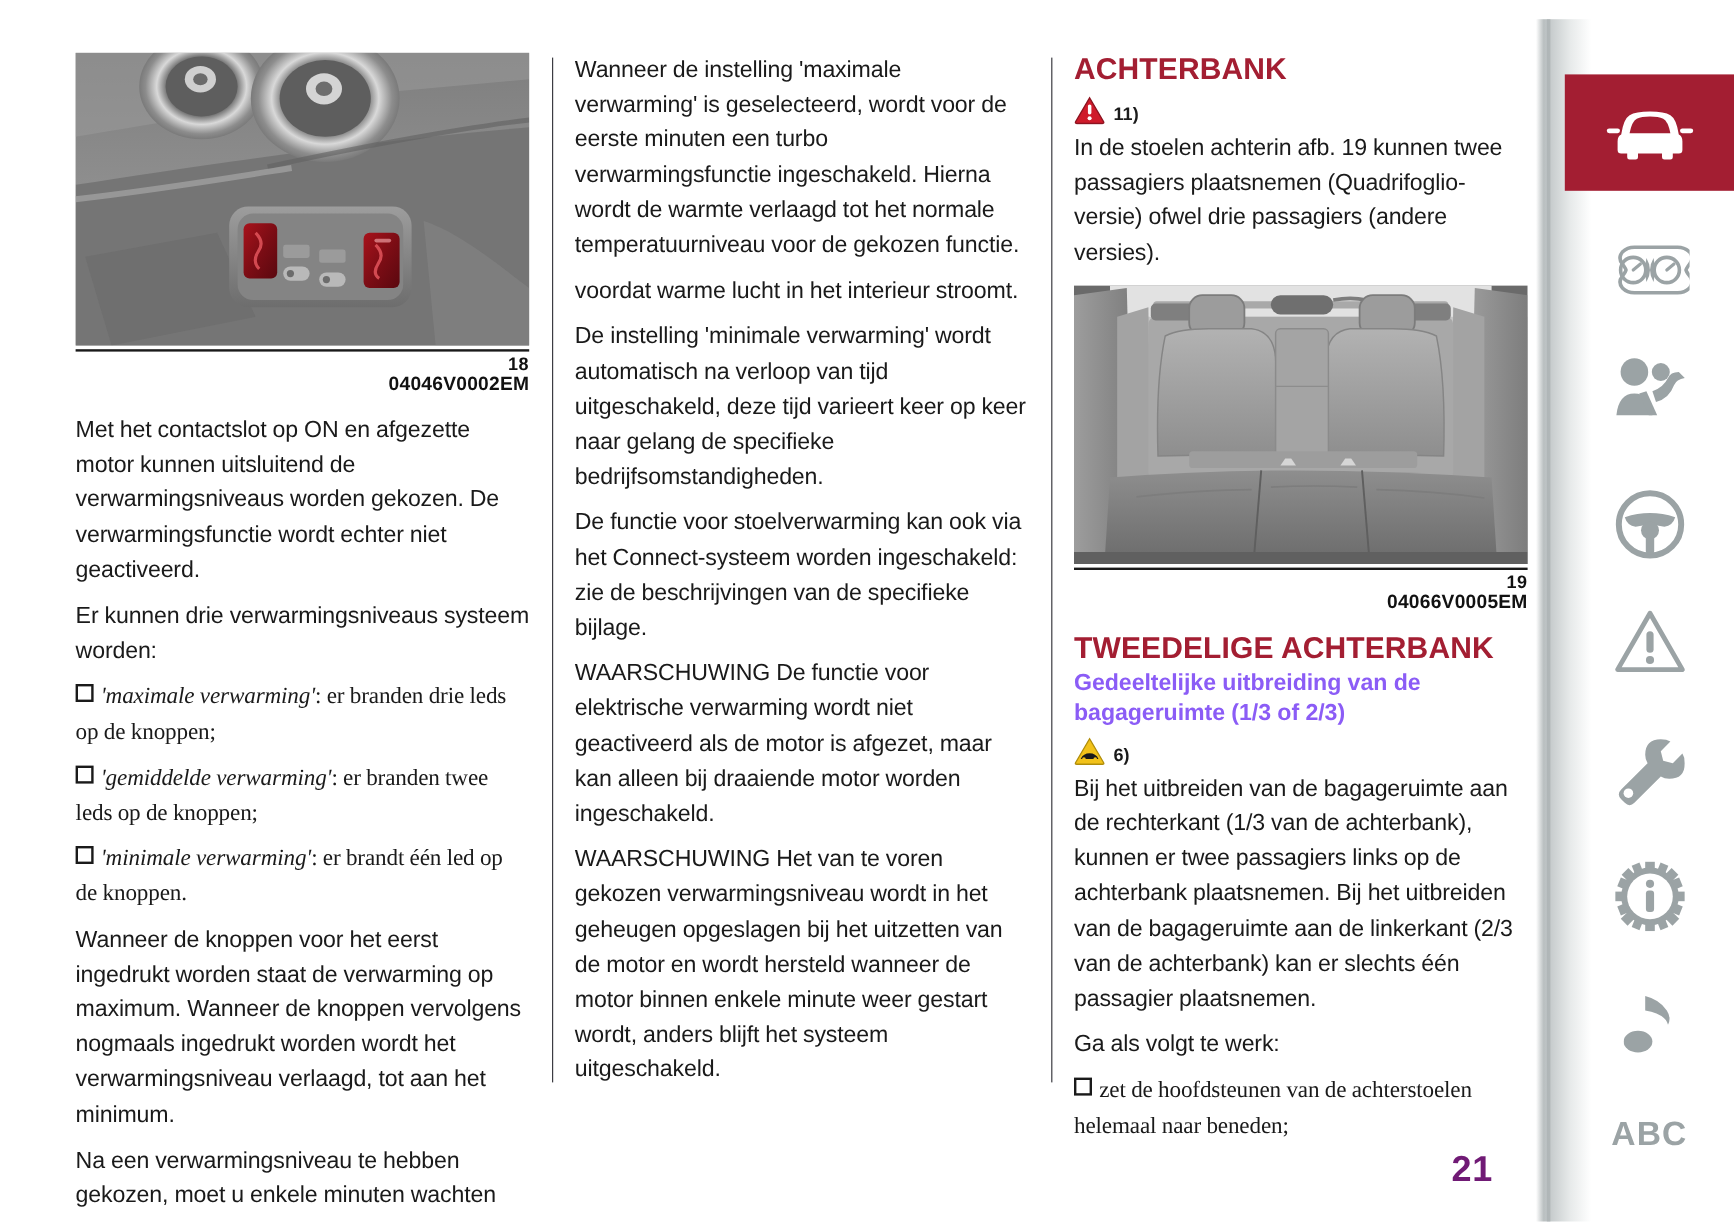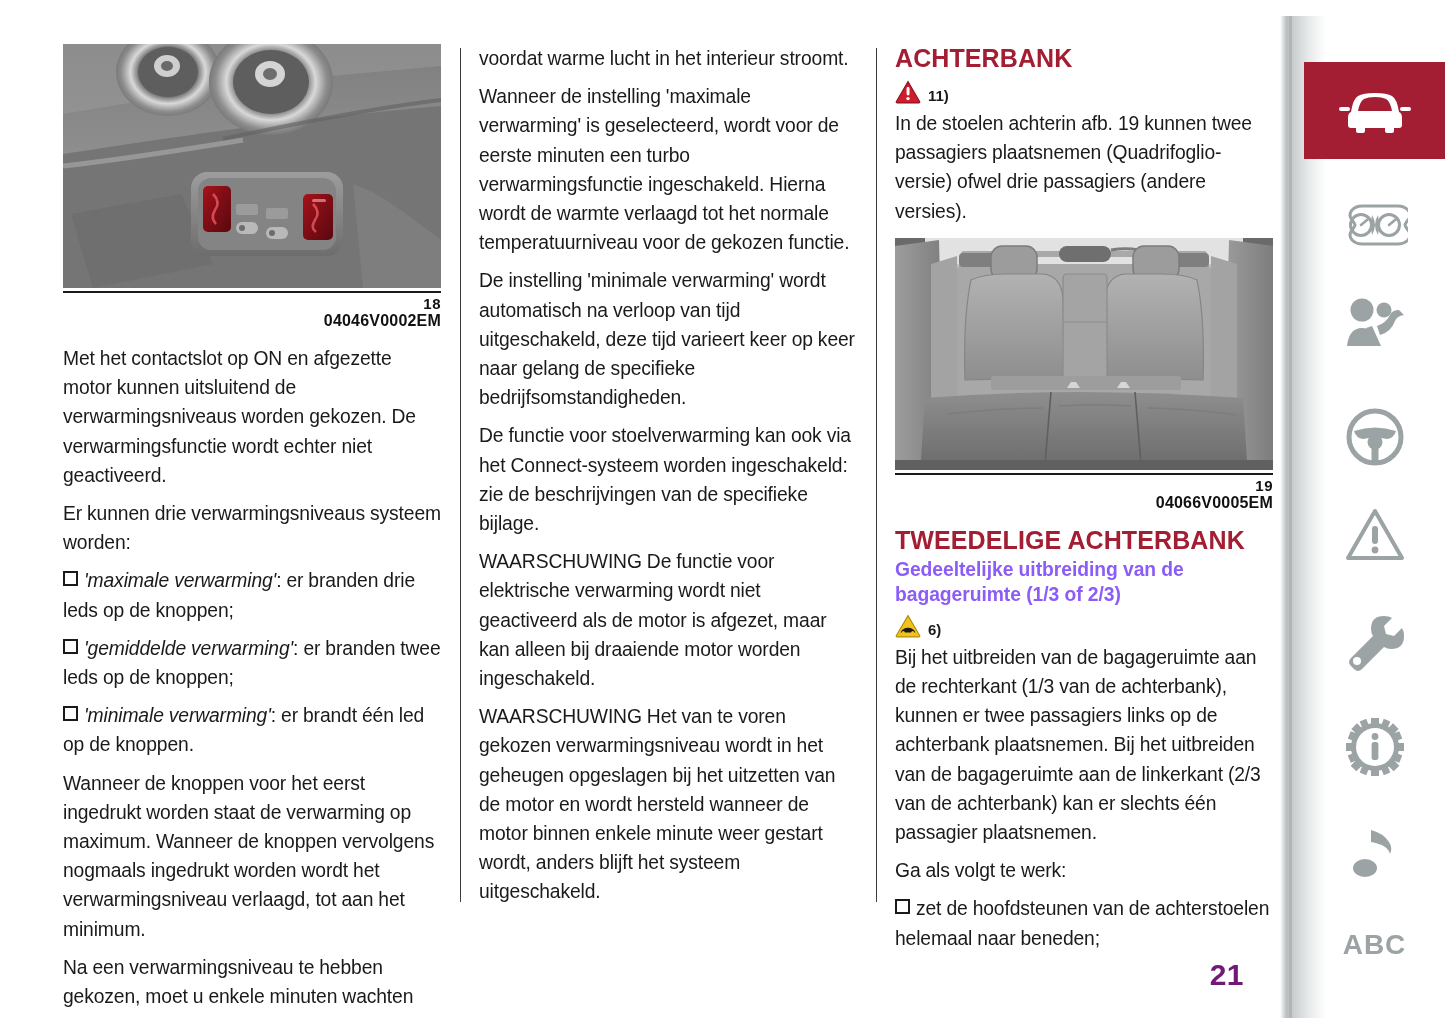--- a/index.html
+++ b/index.html
@@ -62,20 +62,21 @@
   }
   p.body:last-child { margin-bottom: 0; }
   p.bullet {
     margin: 0 0 0 0;
     font-size: 19.3px;
     line-height: 29.2px;
     color: #1a1a1a;
     letter-spacing: -0.12px;
     word-spacing: -0.2px;
     text-indent: 0;
+    font-family: Liberation Serif, serif;
   }
   .sq {
     display: inline-block;
     width: 11px;
     height: 11px;
     border: 2px solid #1a1a1a;
     margin-right: 6px;
     vertical-align: 1px;
   }
   em { font-style: italic; }
@@ -296,22 +297,22 @@
 
       <p class="body">Wanneer de knoppen voor het eerst ingedrukt worden staat de verwarming op maximum. Wanneer de knoppen vervolgens nogmaals ingedrukt worden wordt het verwarmingsniveau verlaagd, tot aan het minimum.</p>
       <p class="body">Na een verwarmingsniveau te hebben gekozen, moet u enkele minuten wachten</p>
     </div>
 
     <div class="col-gap">
         <div class="rule"></div>
       </div>
 
     <div class="col">
+      <p class="body">Wanneer de instelling 'maximale verwarming' is geselecteerd, wordt voor de eerste minuten een turbo verwarmingsfunctie ingeschakeld. Hierna wordt de warmte verlaagd tot het normale temperatuurniveau voor de gekozen functie.</p>
       <p class="body">voordat warme lucht in het interieur stroomt.</p>
-      <p class="body">Wanneer de instelling 'maximale verwarming' is geselecteerd, wordt voor de eerste minuten een turbo verwarmingsfunctie ingeschakeld. Hierna wordt de warmte verlaagd tot het normale temperatuurniveau voor de gekozen functie.</p>
       <p class="body">De instelling 'minimale verwarming' wordt automatisch na verloop van tijd uitgeschakeld, deze tijd varieert keer op keer naar gelang de specifieke bedrijfsomstandigheden.</p>
       <p class="body">De functie voor stoelverwarming kan ook via het Connect-systeem worden ingeschakeld: zie de beschrijvingen van de specifieke bijlage.</p>
       <p class="body">WAARSCHUWING De functie voor elektrische verwarming wordt niet geactiveerd als de motor is afgezet, maar kan alleen bij draaiende motor worden ingeschakeld.</p>
       <p class="body">WAARSCHUWING Het van te voren gekozen verwarmingsniveau wordt in het geheugen opgeslagen bij het uitzetten van de motor en wordt hersteld wanneer de motor binnen enkele minute weer gestart wordt, anders blijft het systeem uitgeschakeld.</p>
     </div>
 
     <div class="col-gap">
         <div class="rule"></div>
       </div>
 

